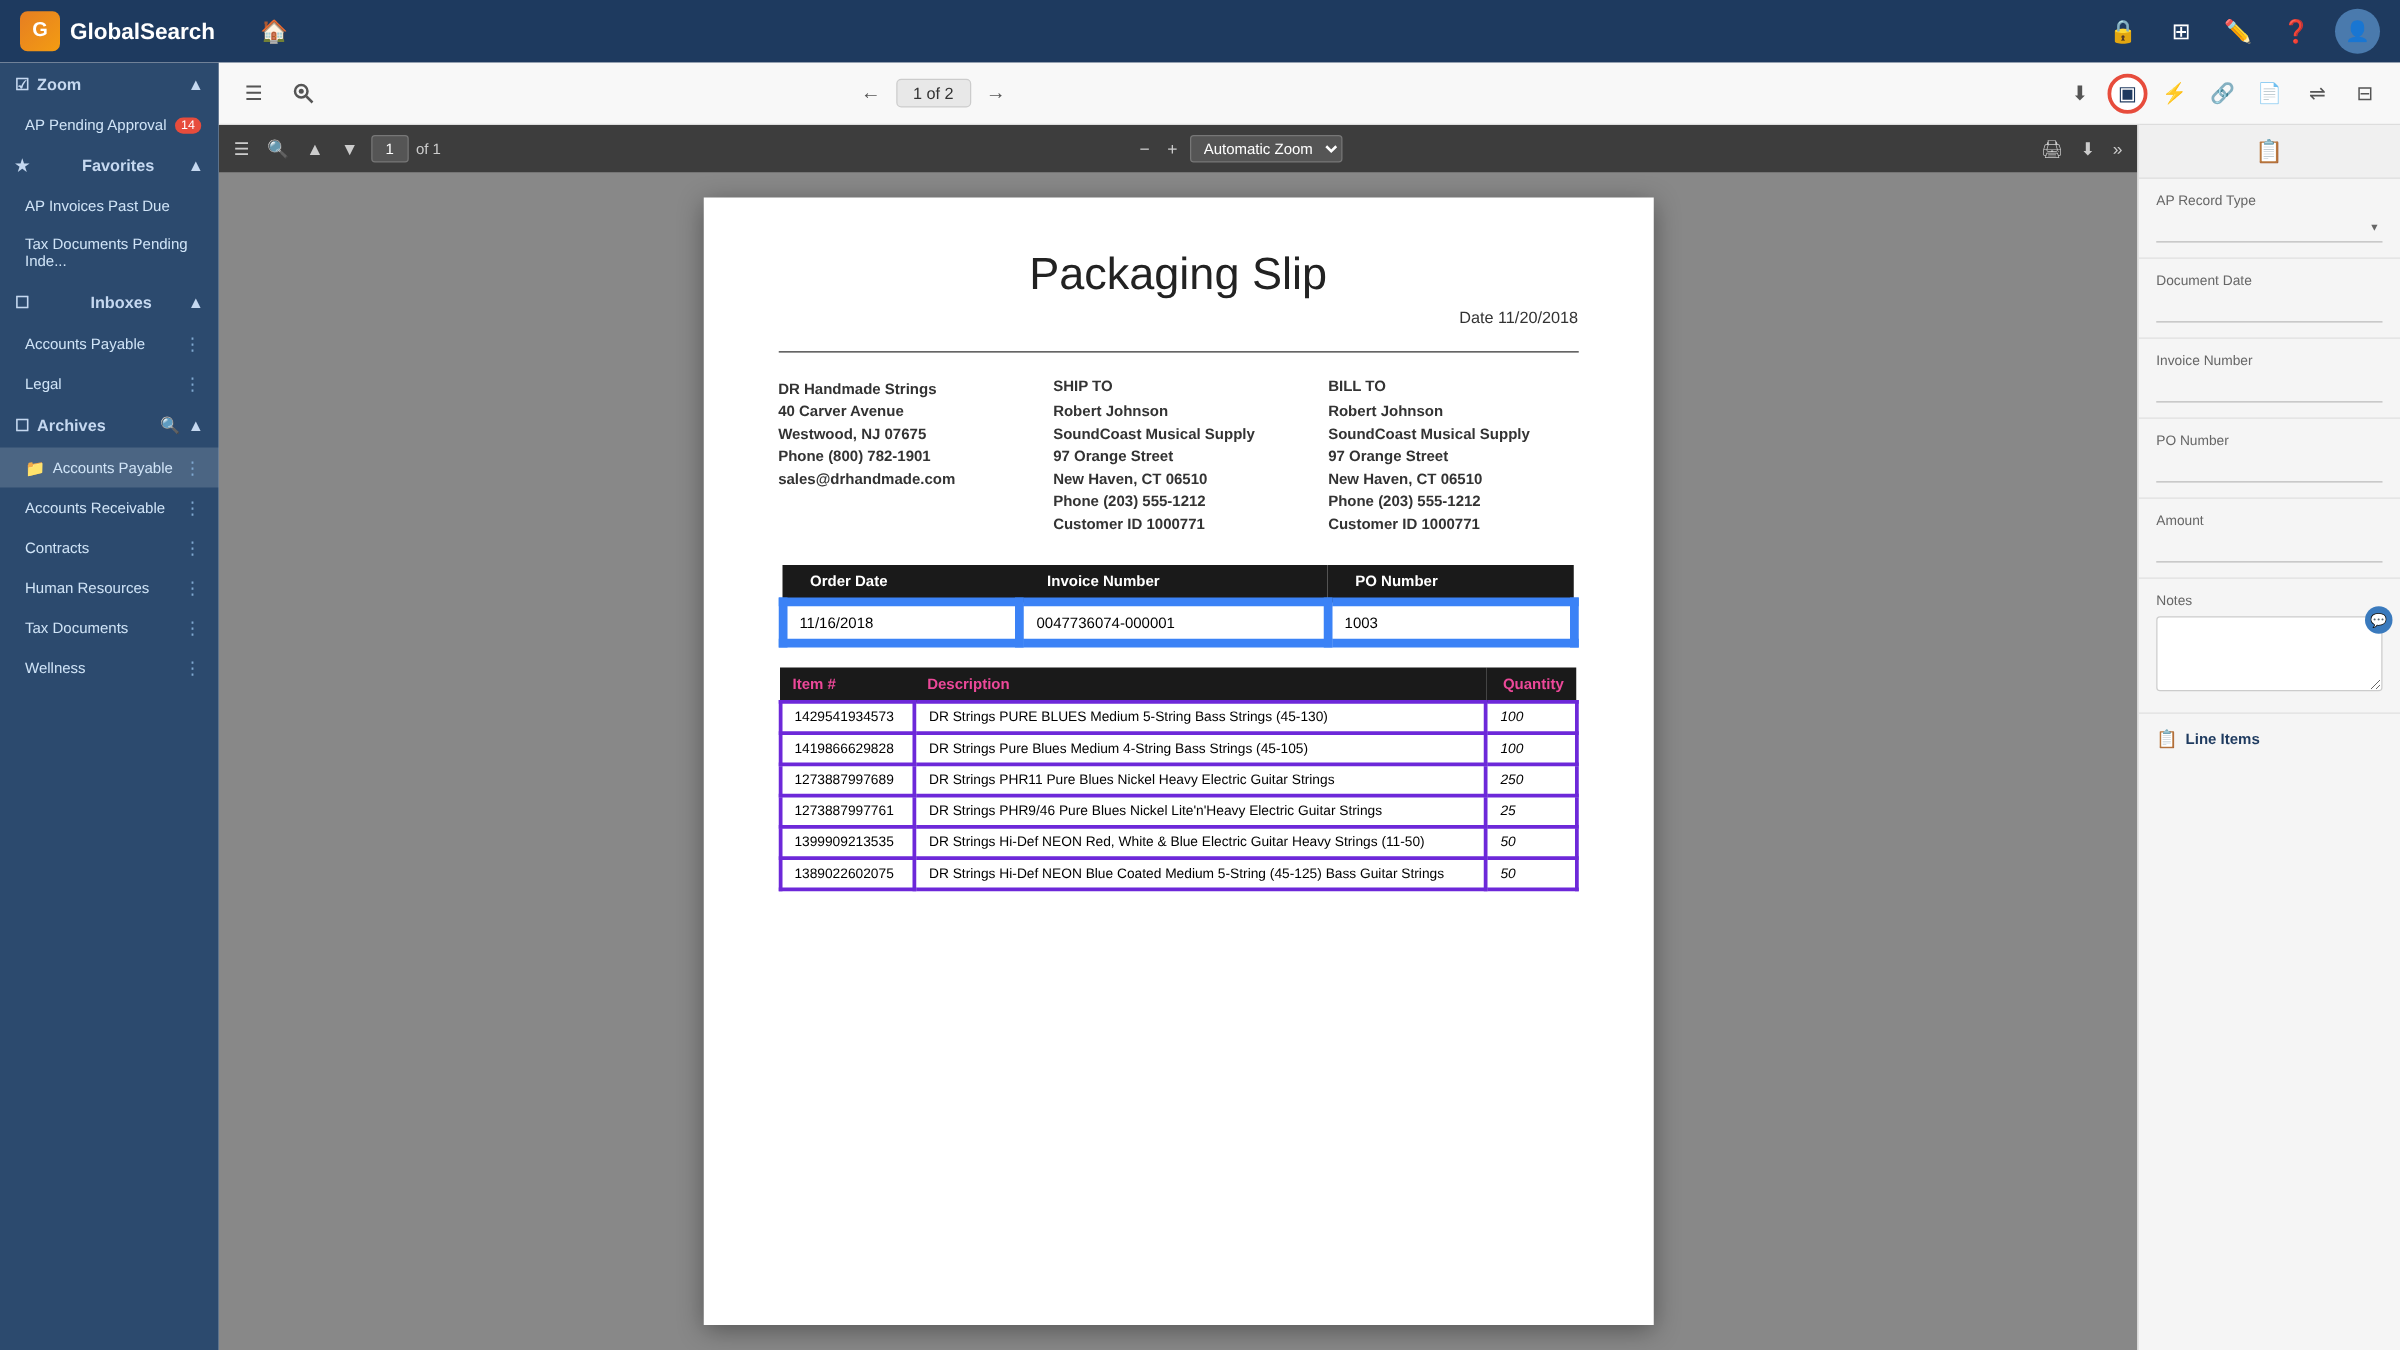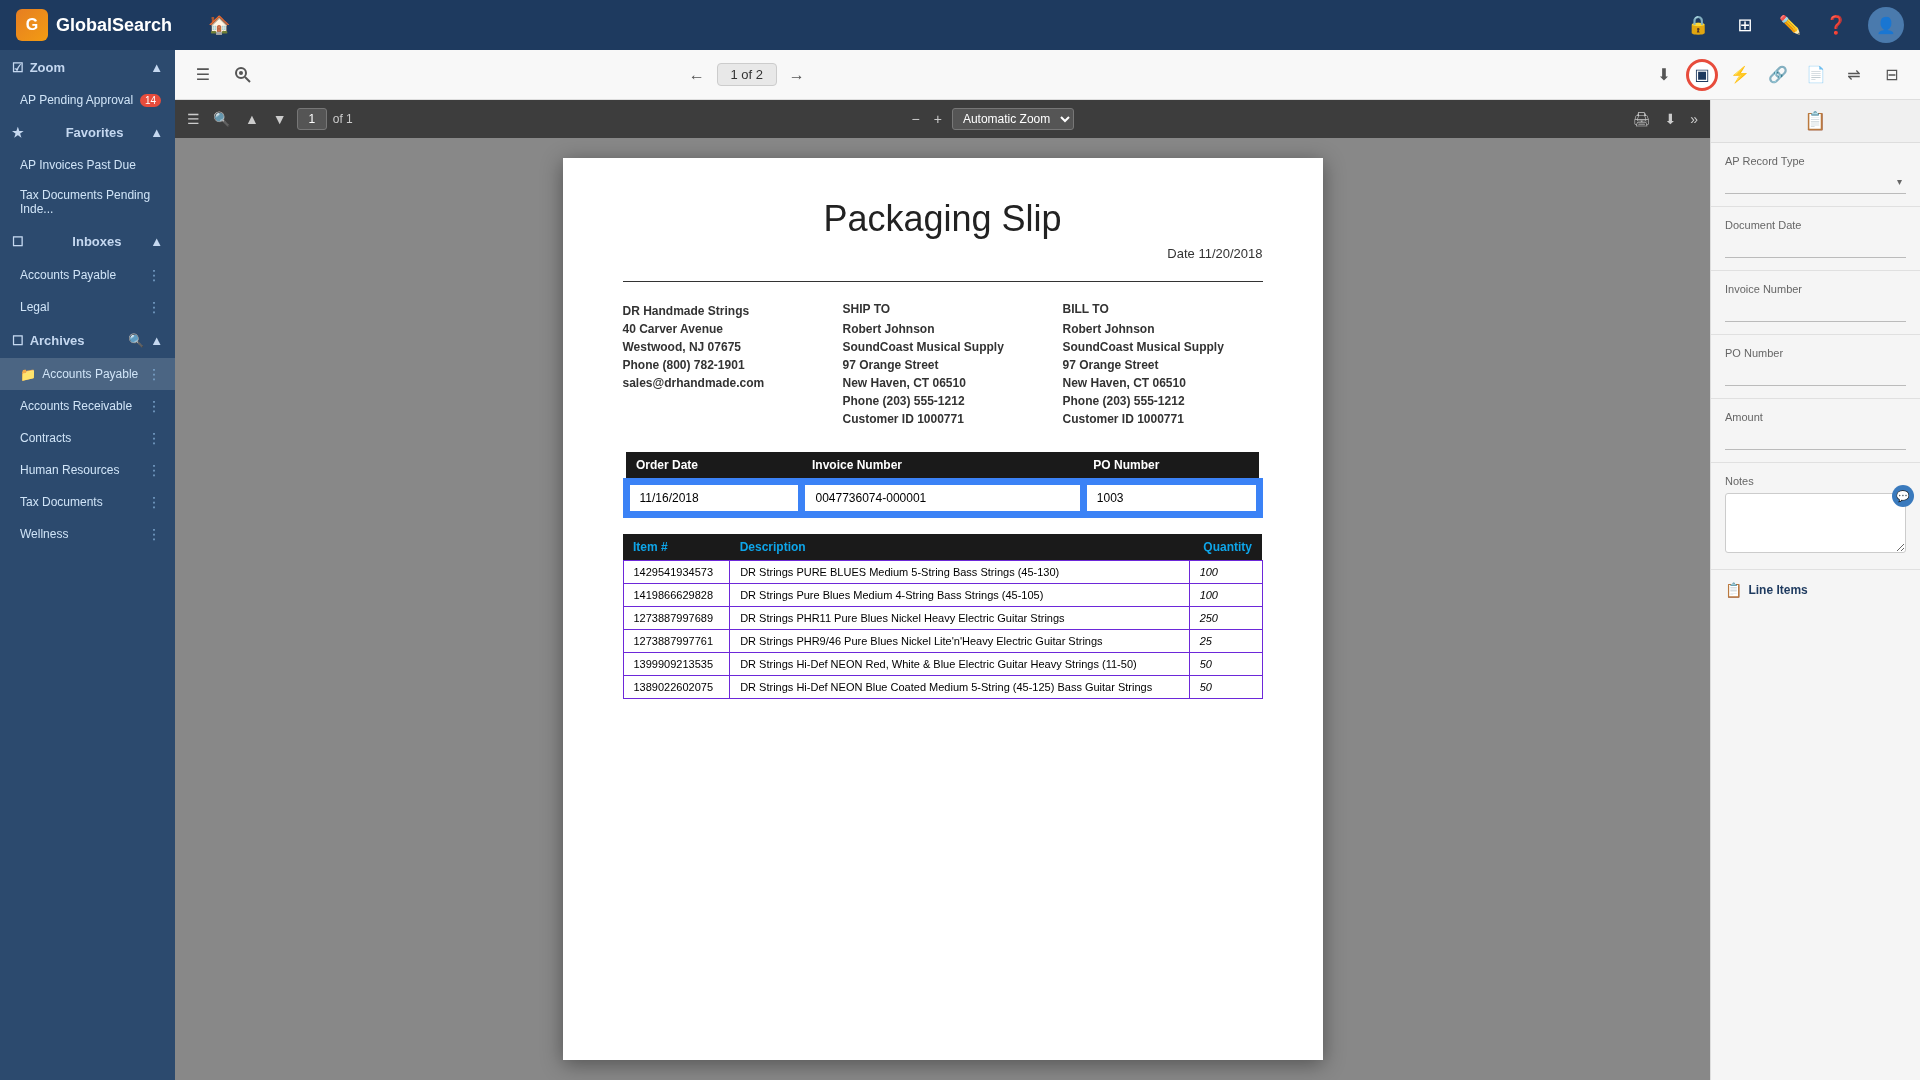--- a/index.html
+++ b/index.html
@@ -315,44 +315,44 @@
     }
     .addr-line { line-height: 1.5; font-weight: bold; }
     .doc-order-table {
       width: 100%;
       border-collapse: collapse;
       margin-bottom: 16px;
     }
     .doc-order-table th {
       background: #1a1a1a;
       color: white;
-      padding: 6px 10px;
+      padding: 6px 22px;
       font-size: 12px;
       text-align: left;
       margin-left: 11px;
     }
     .doc-order-table td {
       border: 7px solid #3b82f6;
       padding: 6px 10px;
       font-size: 12px;
     }
     .doc-items-table {
       width: 100%;
       border-collapse: collapse;
     }
     .doc-items-table th {
       background: #1a1a1a;
-      color: #0ea5e9;
+      color: #ec4899;
       padding: 6px 10px;
       font-size: 12px;
       text-align: left;
     }
     .doc-items-table th:last-child { text-align: right; }
     .doc-items-table td {
-      border: 1px solid #6d28d9;
+      border: 3px solid #6d28d9;
       padding: 5px 10px;
       font-size: 11px;
     }
     .doc-items-table td:last-child { text-align: left; font-style: italic; }
 
     
     .right-panel {
       width: 210px;
       background: #f5f5f5;
       border-left: 1px solid #ddd;

